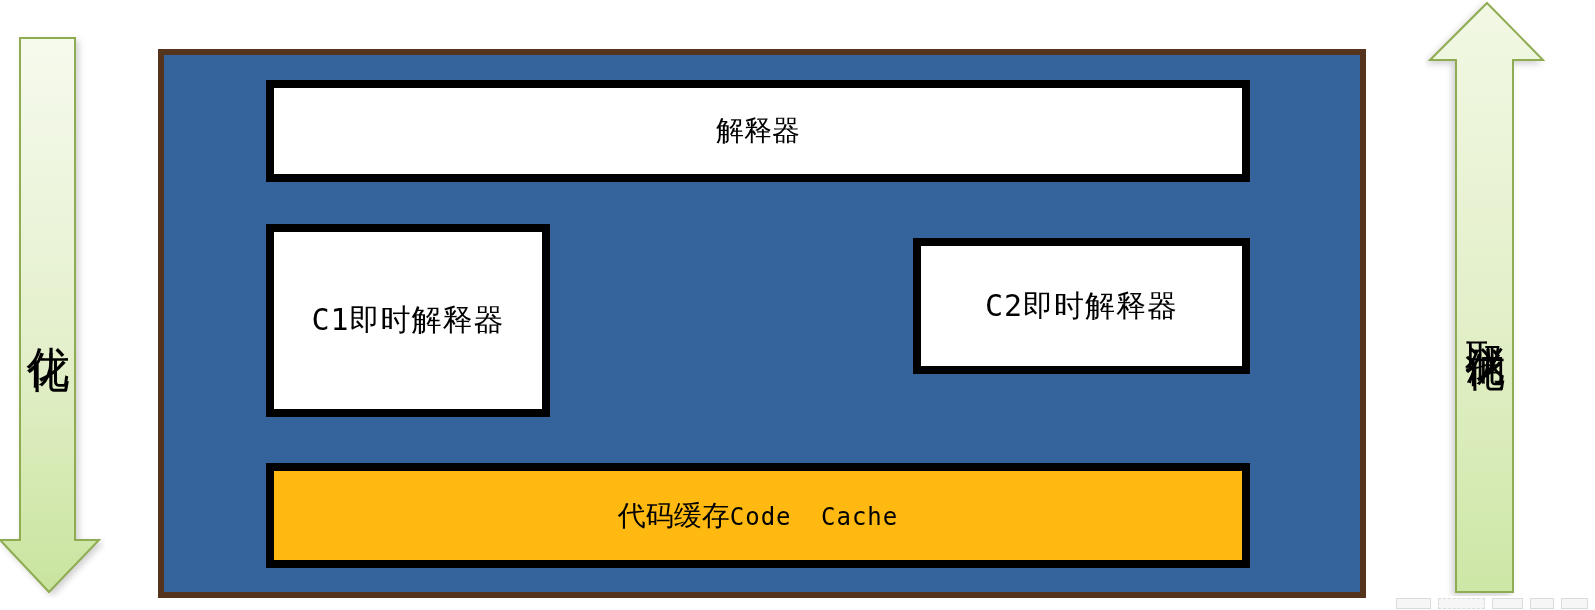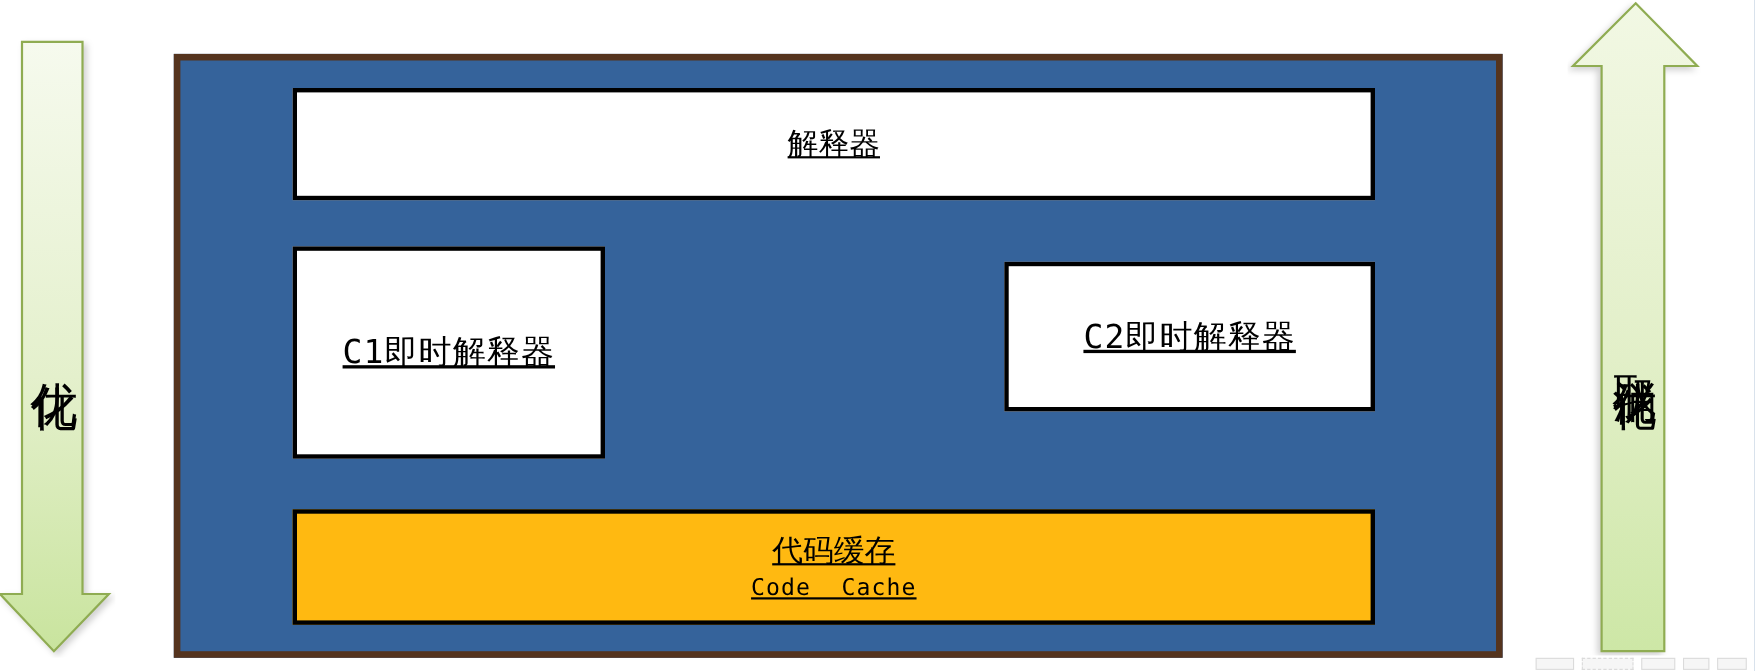--- a/index.html
+++ b/index.html
@@ -20,47 +20,46 @@
     width: 1208px; height: 549px;
     box-sizing: border-box;
     background: #35639B;
     border: 6px solid #55341E;
   }
 
   
   .inner-box {
     position: absolute;
     box-sizing: border-box;
-    border: 4px solid #000000;
+    border: 8px solid #000000;
     background: #ffffff;
     display: flex;
     align-items: center;
     justify-content: center;
     text-align: center;
-    text-decoration: underline;
   }
   .interpreter-box { left: 102px; top: 25px;  width: 984px; height: 102px; font-size: 28px; }
   .c1-box          { left: 102px; top: 169px; width: 284px; height: 193px; }
   .c2-box          { left: 749px; top: 169px; width: 337px; height: 136px; margin-top: 14px; }
   .jit-label {
     font-family: "DejaVu Sans Mono", "Liberation Sans", monospace, sans-serif;
     font-size: 30px;
     letter-spacing: 1px;
   }
   .cache-box {
     left: 102px; top: 408px;
     width: 984px; height: 105px;
     background: #FFB911;
-    flex-direction: column;
+    flex-direction: row;
     line-height: 1.2;
   }
   .cache-zh { font-size: 28px; }
   .cache-en {
     font-family: "DejaVu Sans Mono", "Liberation Mono", monospace;
-    font-size: 21px;
+    font-size: 24px;
     letter-spacing: 1px;
     word-spacing: 14px;
     white-space: pre;
     margin-top: 4px;
   }
 
   
   .arrow-svg { position: absolute; }
   .arrow-left-svg  { left: 0px;    top: 30px; }
   .arrow-right-svg { left: 1425px; top: 0px;  }

